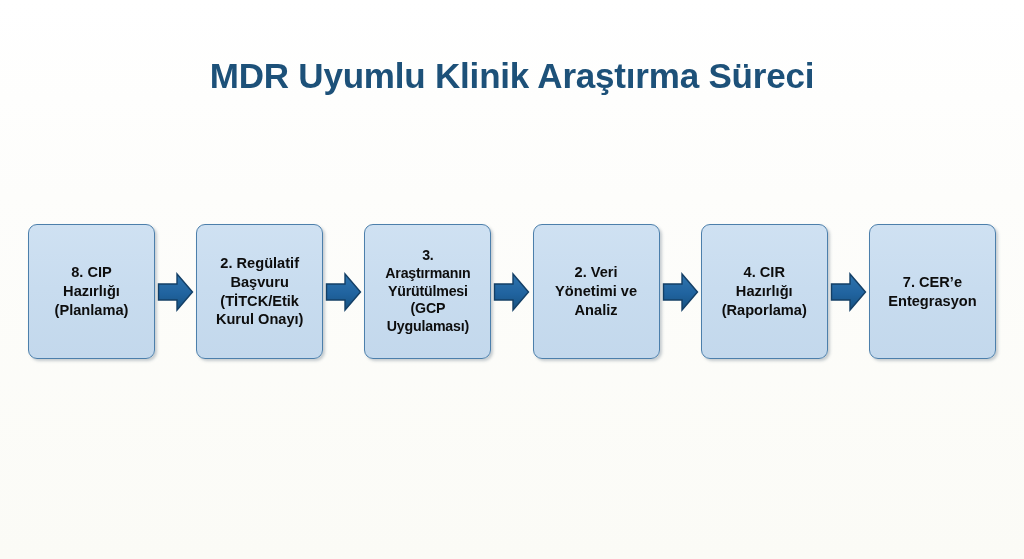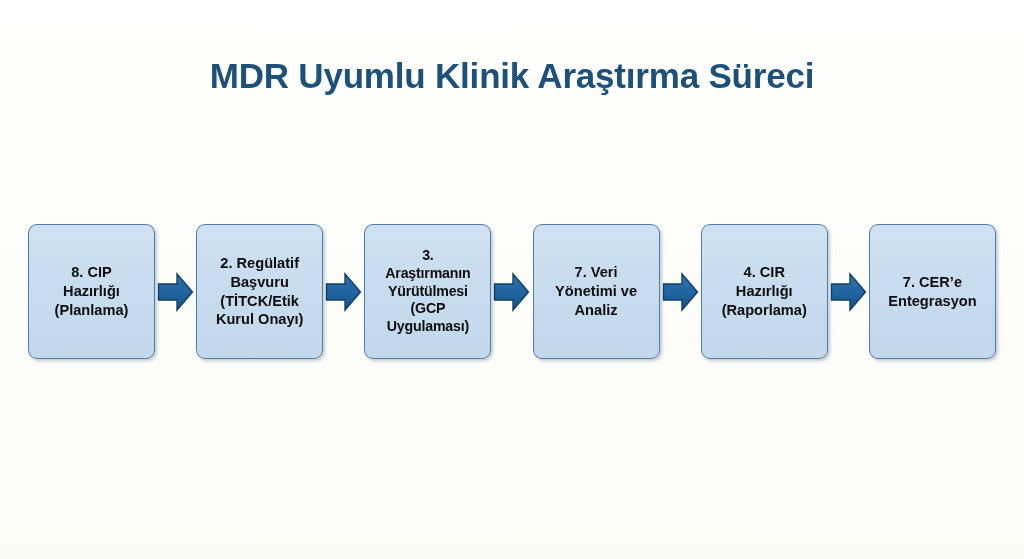--- a/index.html
+++ b/index.html
@@ -163,21 +163,21 @@
             <stop offset="0%" stop-color="#2f74ad"></stop>
             <stop offset="55%" stop-color="#20639f"></stop>
             <stop offset="100%" stop-color="#16517f"></stop>
           </linearGradient>
         </defs>
         <path d="M1.5,13 L20,13 L20,3 L35.5,21 L20,39 L20,29 L1.5,29 Z" fill="url(#ag3)" stroke="#133f66" stroke-width="1.4" stroke-linejoin="miter"></path>
       </svg>
     </span>
 
     <div class="step-box">
-      <div class="step-label">7. Veri
+      <div class="step-label">2. Veri
 Yönetimi ve
 Analiz</div>
     </div>
 
     <span class="arrow">
       <svg viewBox="0 0 37 42" xmlns="http://www.w3.org/2000/svg">
         <defs>
           <linearGradient id="ag4" x1="0" y1="0" x2="0" y2="1">
             <stop offset="0%" stop-color="#2f74ad"></stop>
             <stop offset="55%" stop-color="#20639f"></stop>

